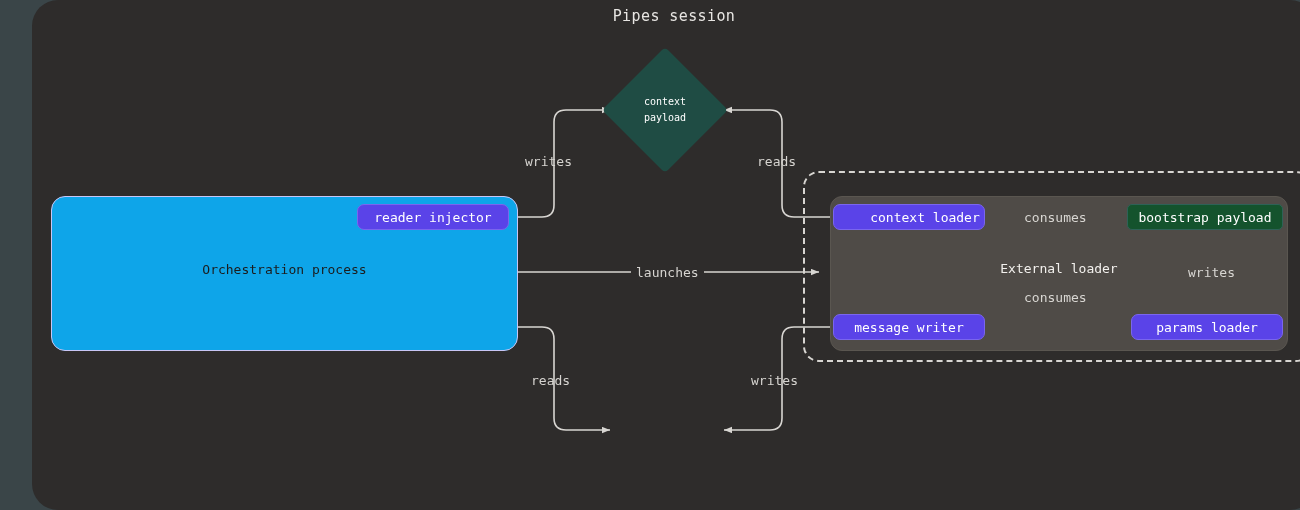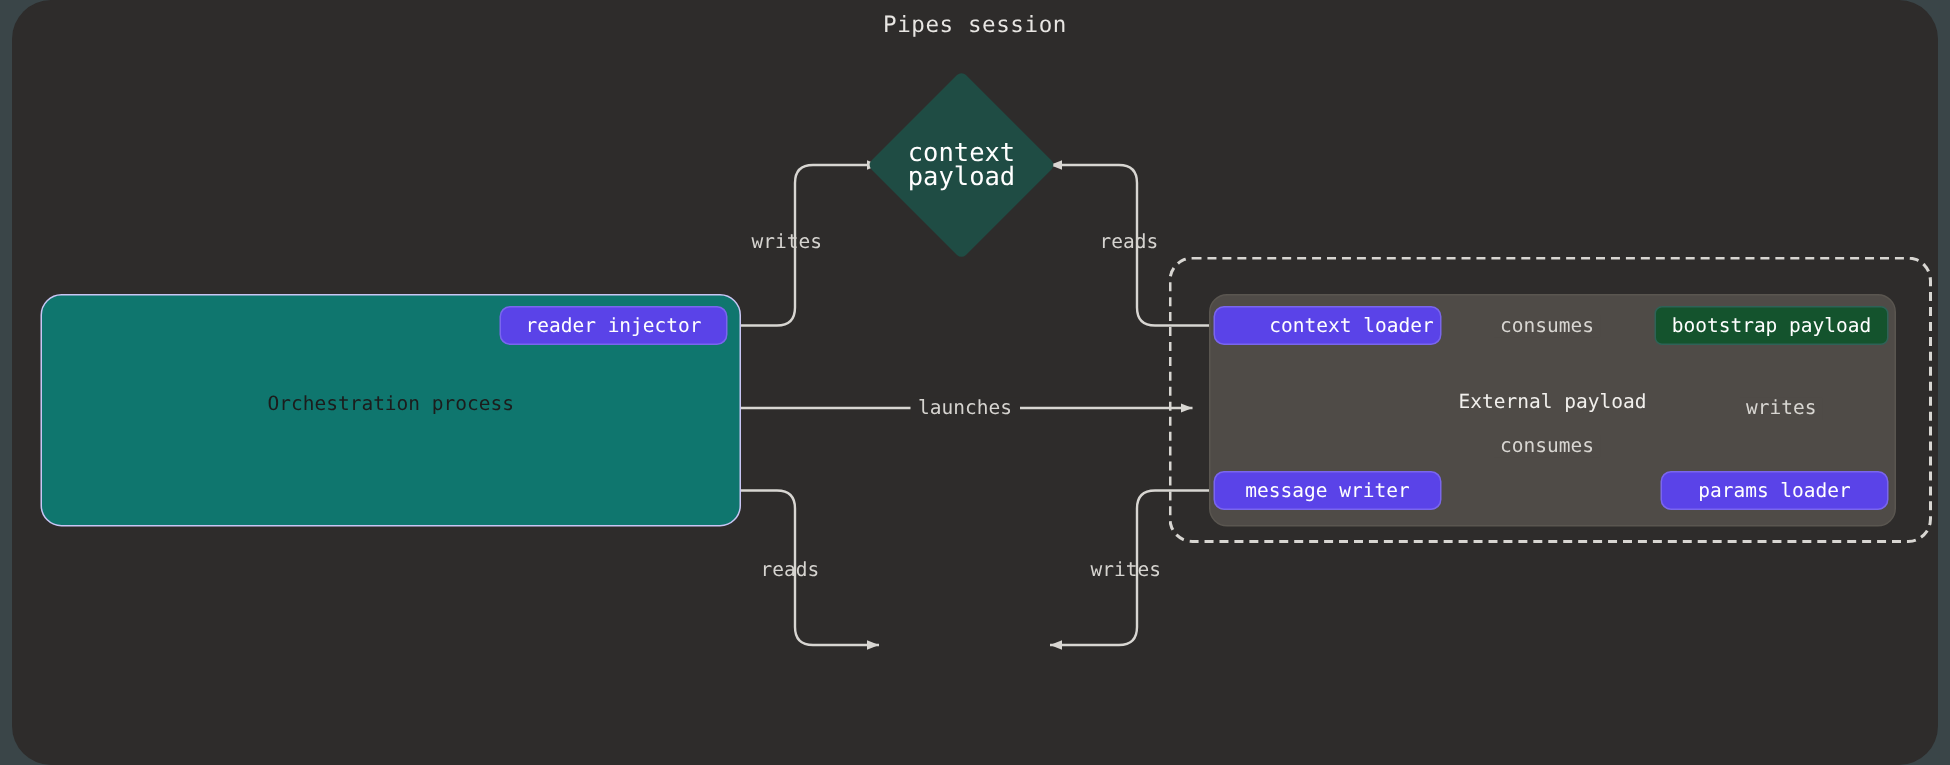--- a/index.html
+++ b/index.html
@@ -11,20 +11,21 @@
     width: 1300px;
     height: 510px;
     overflow: hidden;
     font-family: "DejaVu Sans Mono", "Liberation Mono", monospace;
   }
 
   #canvas {
     position: relative;
     width: 1044px;
     height: 510px;
+    margin-left: 24px;
   }
 
   
   .session-panel {
     position: absolute;
     left: 8px;
     top: 0px;
     width: 1284px;
     height: 510px;
     background: #2e2c2b;
@@ -51,21 +52,21 @@
     height: 510px;
   }
 
   
   .orchestration-box {
     position: absolute;
     left: 27px;
     top: 196px;
     width: 465px;
     height: 153px;
-    background: #0f766e;
+    background: #0ea5e9;
     border: 1px solid #c9c6f5;
     border-radius: 14px;
   }
   .orchestration-label {
     position: absolute;
     left: 0;
     top: 65px;
     width: 465px;
     text-align: center;
     color: #1c1c1c;
@@ -165,21 +166,21 @@
     position: absolute;
     left: 0;
     top: 0;
     width: 100%;
     height: 100%;
     display: flex;
     flex-direction: column;
     align-items: center;
     justify-content: center;
     color: #ffffff;
-    font-size: 17px;
+    font-size: 10px;
     line-height: 16px;
     text-align: center;
     white-space: pre-line;
   }
 
   
   .edge-label {
     position: absolute;
     color: #d6d4d0;
     font-size: 13px;
@@ -227,21 +228,21 @@
     </g>
   </svg>
 
   <div class="orchestration-box">
     <div class="orchestration-label">Orchestration process</div>
   </div>
 
   <div class="external-env"></div>
 
   <div class="external-proc">
-    <div class="external-proc-label">External payload</div>
+    <div class="external-proc-label">External loader</div>
   </div>
 
   <div class="node-purple" style="left:333px; top:204px; width:152px;">reader injector</div>
 
 
   <div class="node-purple" style="left:809px; top:204px; width:152px;padding-left:32px;">context loader</div>
 
   <div class="node-purple" style="left:809px; top:314px; width:152px;">message writer</div>
 
   <div class="node-purple" style="left:1107px; top:314px; width:152px;">params loader</div>

